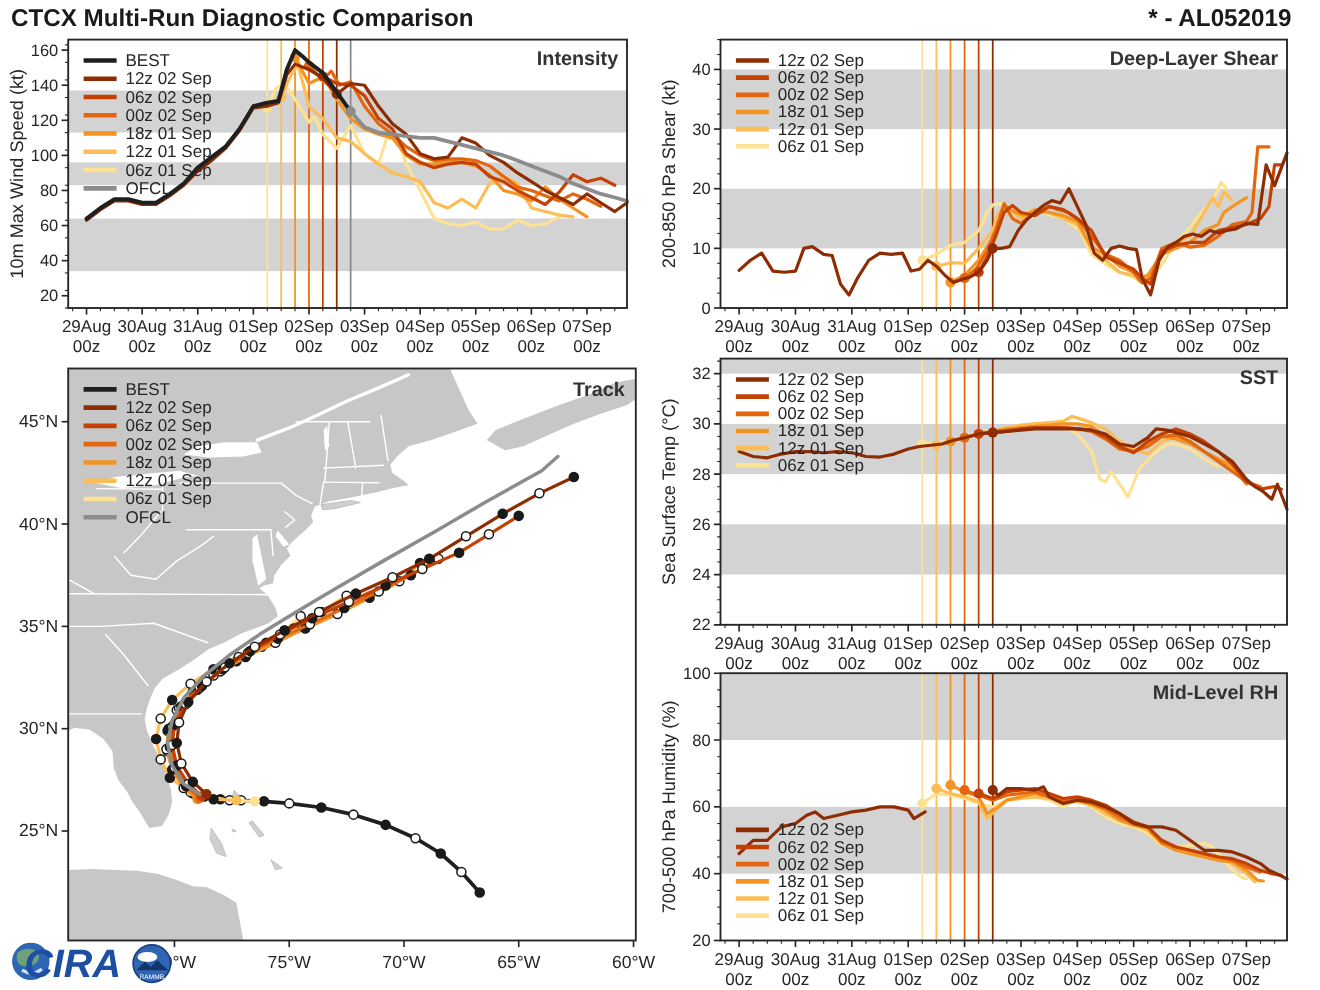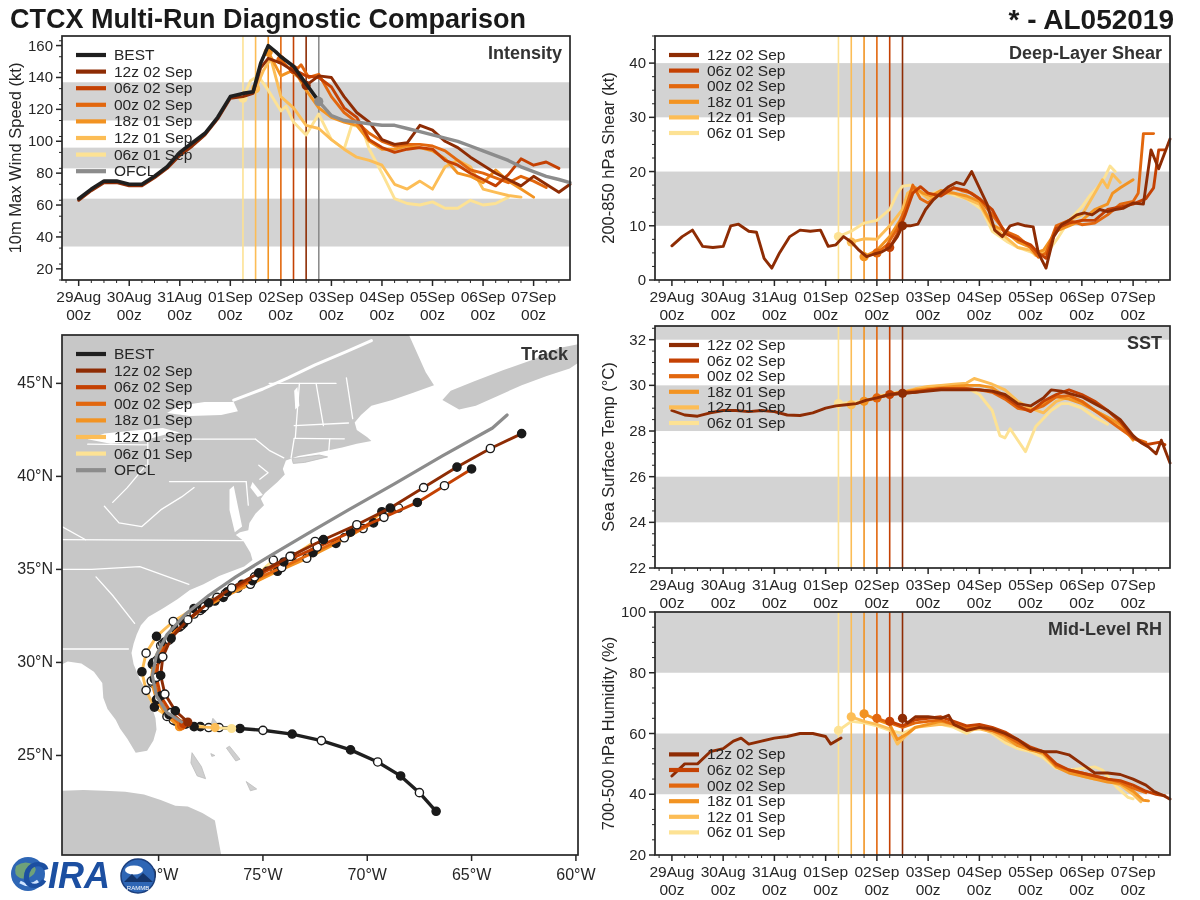--- a/index.html
+++ b/index.html
@@ -1,19 +1,19 @@
 <!DOCTYPE html>
 <html><head>
 <meta charset="utf-8">
 <style>
   html,body{margin:0;padding:0;background:#fff;}
   #app{position:relative;width:1200px;height:900px;background:#fff;overflow:hidden;
        font-family:"Liberation Sans","DejaVu Sans",sans-serif;}
-  .fig-title{position:absolute;left:10px;top:4px;font-size:27px;font-weight:bold;color:#1a1a1a;}
-  .storm-id{position:absolute;right:26px;top:4px;font-size:28px;font-weight:bold;color:#1a1a1a;}
+  .fig-title{position:absolute;left:10px;top:4px;font-size:22px;font-weight:bold;color:#1a1a1a;}
+  .storm-id{position:absolute;right:26px;top:4px;font-size:22px;font-weight:bold;color:#1a1a1a;}
   svg{position:absolute;display:block;}
   #svg-intensity{left:0;top:0;}
   #svg-track{left:0;top:330px;}
   #svg-shear{left:600px;top:0;}
   #svg-sst{left:600px;top:290px;}
   #svg-rh{left:600px;top:576px;}
   #logo{left:6px;top:852px;}
   text{font-family:"Liberation Sans","DejaVu Sans",sans-serif;}
 </style>
 </head>

